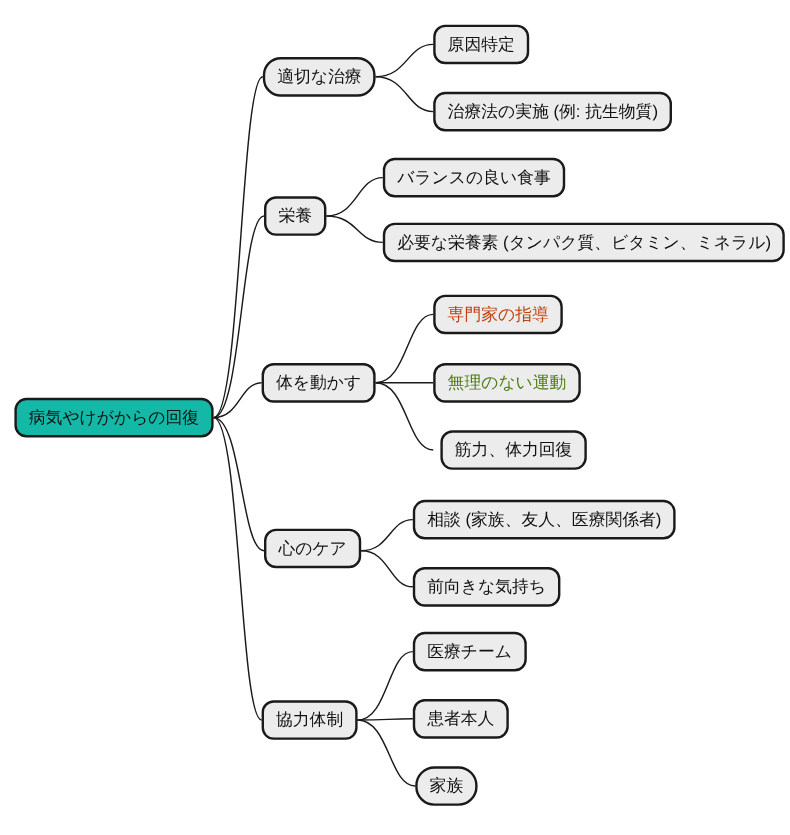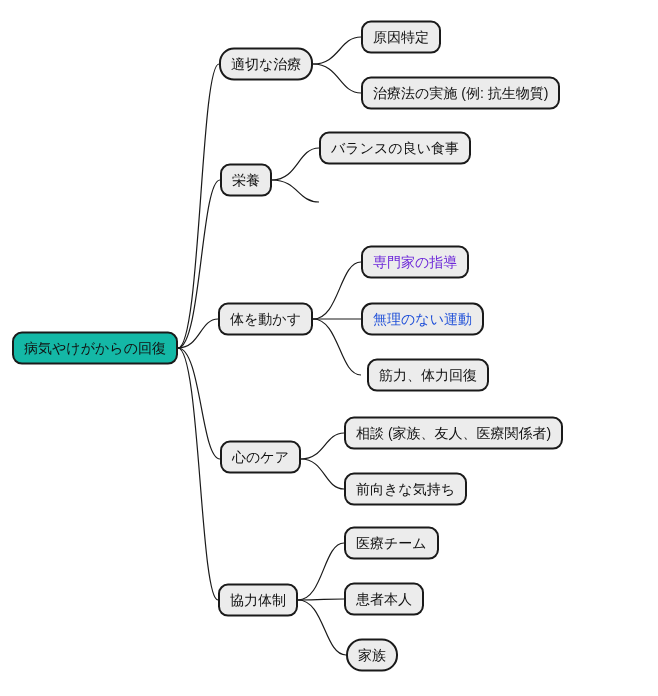--- a/index.html
+++ b/index.html
@@ -48,23 +48,24 @@
       <path d="M 298 600 C 323.3 600, 323.3 543, 344 543" fill="none" stroke="#1a1a1a" stroke-width="1.2"></path>
       <path d="M 298 600 C 323.3 600, 323.3 599, 344 599" fill="none" stroke="#1a1a1a" stroke-width="1.2"></path>
       <path d="M 298 600 C 324.4 600, 324.4 655, 346 655" fill="none" stroke="#1a1a1a" stroke-width="1.2"></path>
     </svg>
 <div class="node" style="left: 12px; top: 348px; background: #14b8a6; border-color: rgb(26, 26, 26); color: rgb(17, 17, 17);">病気やけがからの回復</div>
     <div class="node" style="left: 219px; top: 64px; background: rgb(236, 236, 236); border-color: rgb(26, 26, 26); color: rgb(17, 17, 17); border-radius: 15px;">適切な治療</div>
     <div class="node" style="left: 361px; top: 37px; background: rgb(236, 236, 236); border-color: rgb(26, 26, 26); color: rgb(17, 17, 17);">原因特定</div>
     <div class="node" style="left: 361px; top: 93px; background: rgb(236, 236, 236); border-color: rgb(26, 26, 26); color: rgb(17, 17, 17);">治療法の実施 (例: 抗生物質)</div>
     <div class="node" style="left: 220px; top: 180px; background: rgb(236, 236, 236); border-color: rgb(26, 26, 26); color: rgb(17, 17, 17);">栄養</div>
     <div class="node" style="left: 319px; top: 148px; background: rgb(236, 236, 236); border-color: rgb(26, 26, 26); color: rgb(17, 17, 17);">バランスの良い食事</div>
+    <div class="node" style="left: 319px; top: 202px; background: rgb(236, 236, 236); border-color: rgb(26, 26, 26); color: rgb(17, 17, 17);">必要な栄養素 (タンパク質、ビタミン、ミネラル)</div>
     <div class="node" style="left: 218px; top: 319px; background: rgb(236, 236, 236); border-color: rgb(26, 26, 26); color: rgb(17, 17, 17);">体を動かす</div>
-    <div class="node" style="left: 361px; top: 262px; background: rgb(236, 236, 236); border-color: rgb(26, 26, 26); color: #6d28d9;">専門家の指導</div>
-    <div class="node" style="left: 361px; top: 319px; background: rgb(236, 236, 236); border-color: rgb(26, 26, 26); color: #1d4ed8; border-radius: 11px;">無理のない運動</div>
+    <div class="node" style="left: 361px; top: 262px; background: rgb(236, 236, 236); border-color: rgb(26, 26, 26); color: #c2410c;">専門家の指導</div>
+    <div class="node" style="left: 361px; top: 319px; background: rgb(236, 236, 236); border-color: rgb(26, 26, 26); color: #4d7c0f;">無理のない運動</div>
     <div class="node" style="left: 367px; top: 375px; background: rgb(236, 236, 236); border-color: rgb(26, 26, 26); color: rgb(17, 17, 17);">筋力、体力回復</div>
     <div class="node" style="left: 220px; top: 457px; background: rgb(236, 236, 236); border-color: rgb(26, 26, 26); color: rgb(17, 17, 17);">心のケア</div>
     <div class="node" style="left: 344px; top: 433px; background: rgb(236, 236, 236); border-color: rgb(26, 26, 26); color: rgb(17, 17, 17);">相談 (家族、友人、医療関係者)</div>
     <div class="node" style="left: 344px; top: 489px; background: rgb(236, 236, 236); border-color: rgb(26, 26, 26); color: rgb(17, 17, 17);">前向きな気持ち</div>
     <div class="node" style="left: 218px; top: 600px; background: rgb(236, 236, 236); border-color: rgb(26, 26, 26); color: rgb(17, 17, 17);">協力体制</div>
     <div class="node" style="left: 344px; top: 543px; background: rgb(236, 236, 236); border-color: rgb(26, 26, 26); color: rgb(17, 17, 17);">医療チーム</div>
     <div class="node" style="left: 344px; top: 599px; background: rgb(236, 236, 236); border-color: rgb(26, 26, 26); color: rgb(17, 17, 17);">患者本人</div>
     <div class="node" style="left: 346px; top: 655px; background: rgb(236, 236, 236); border-color: rgb(26, 26, 26); color: rgb(17, 17, 17); border-radius: 16px;">家族</div>
   </div>
 

